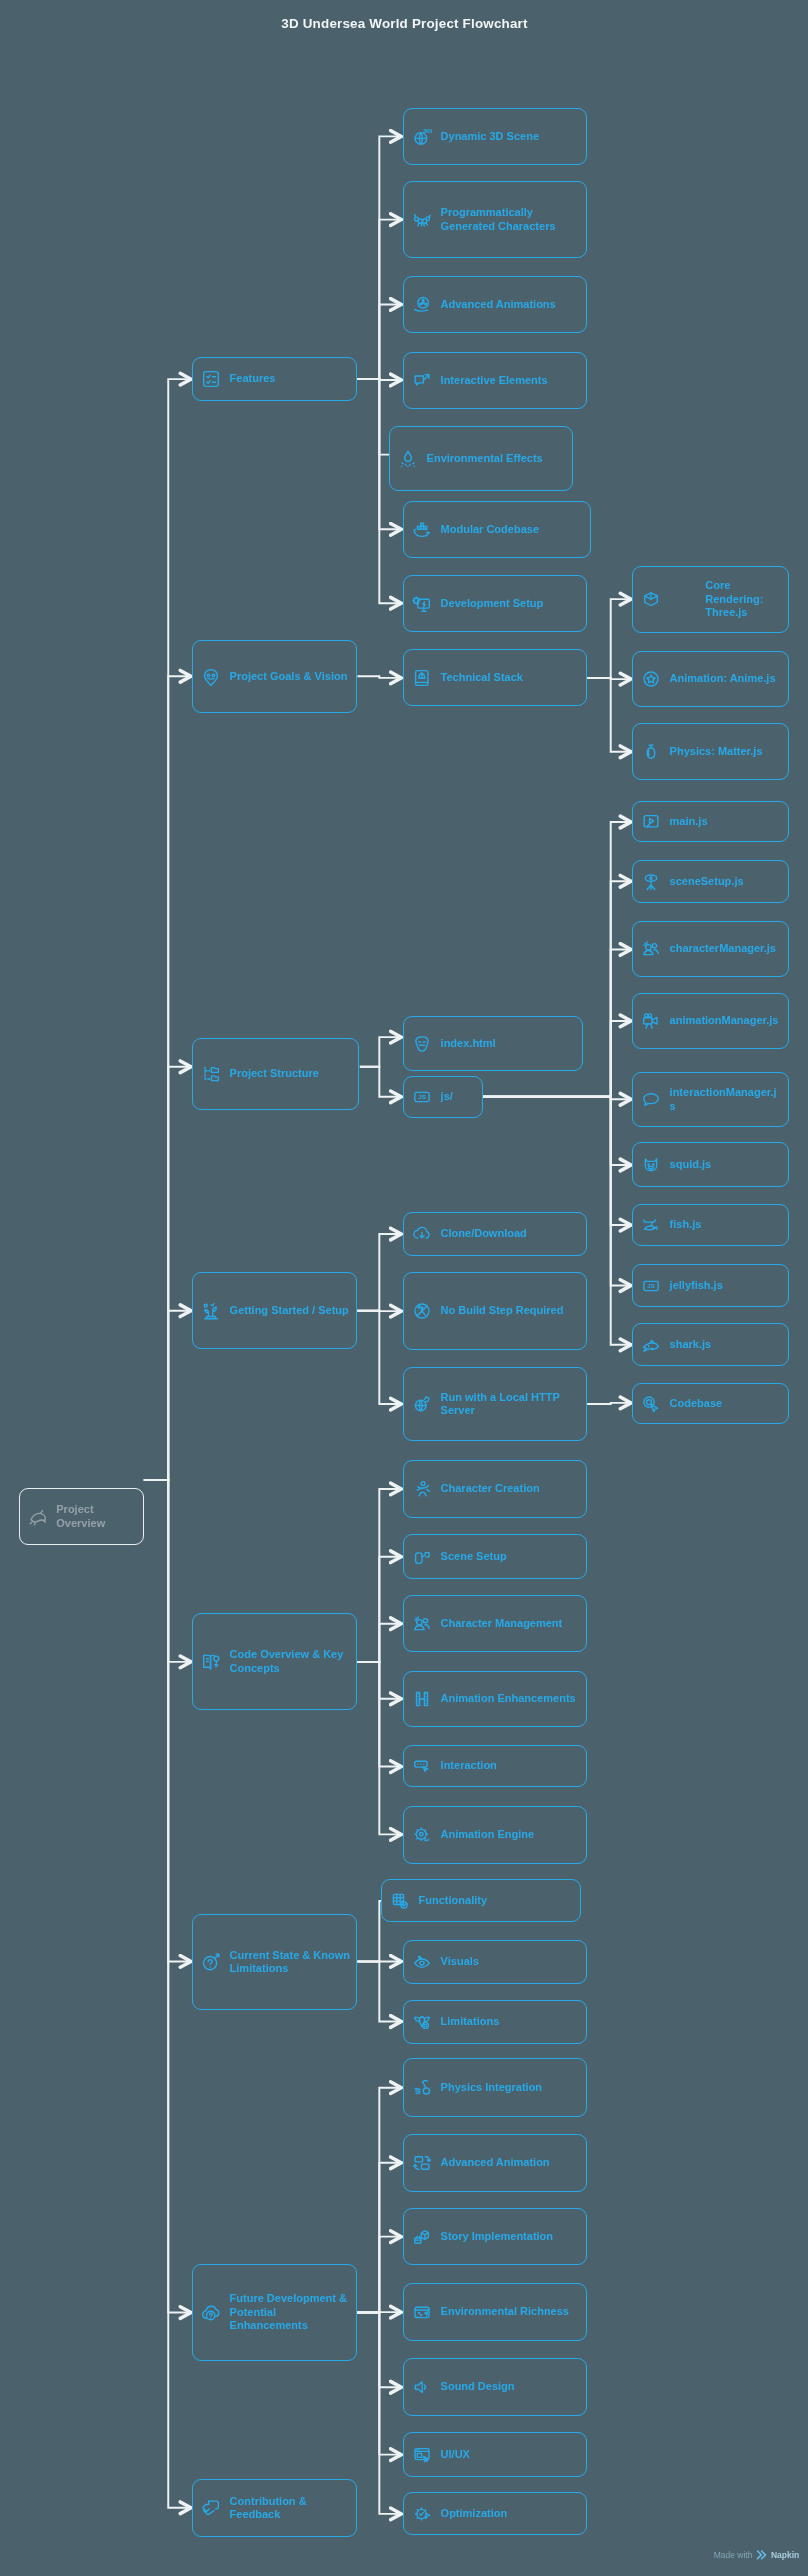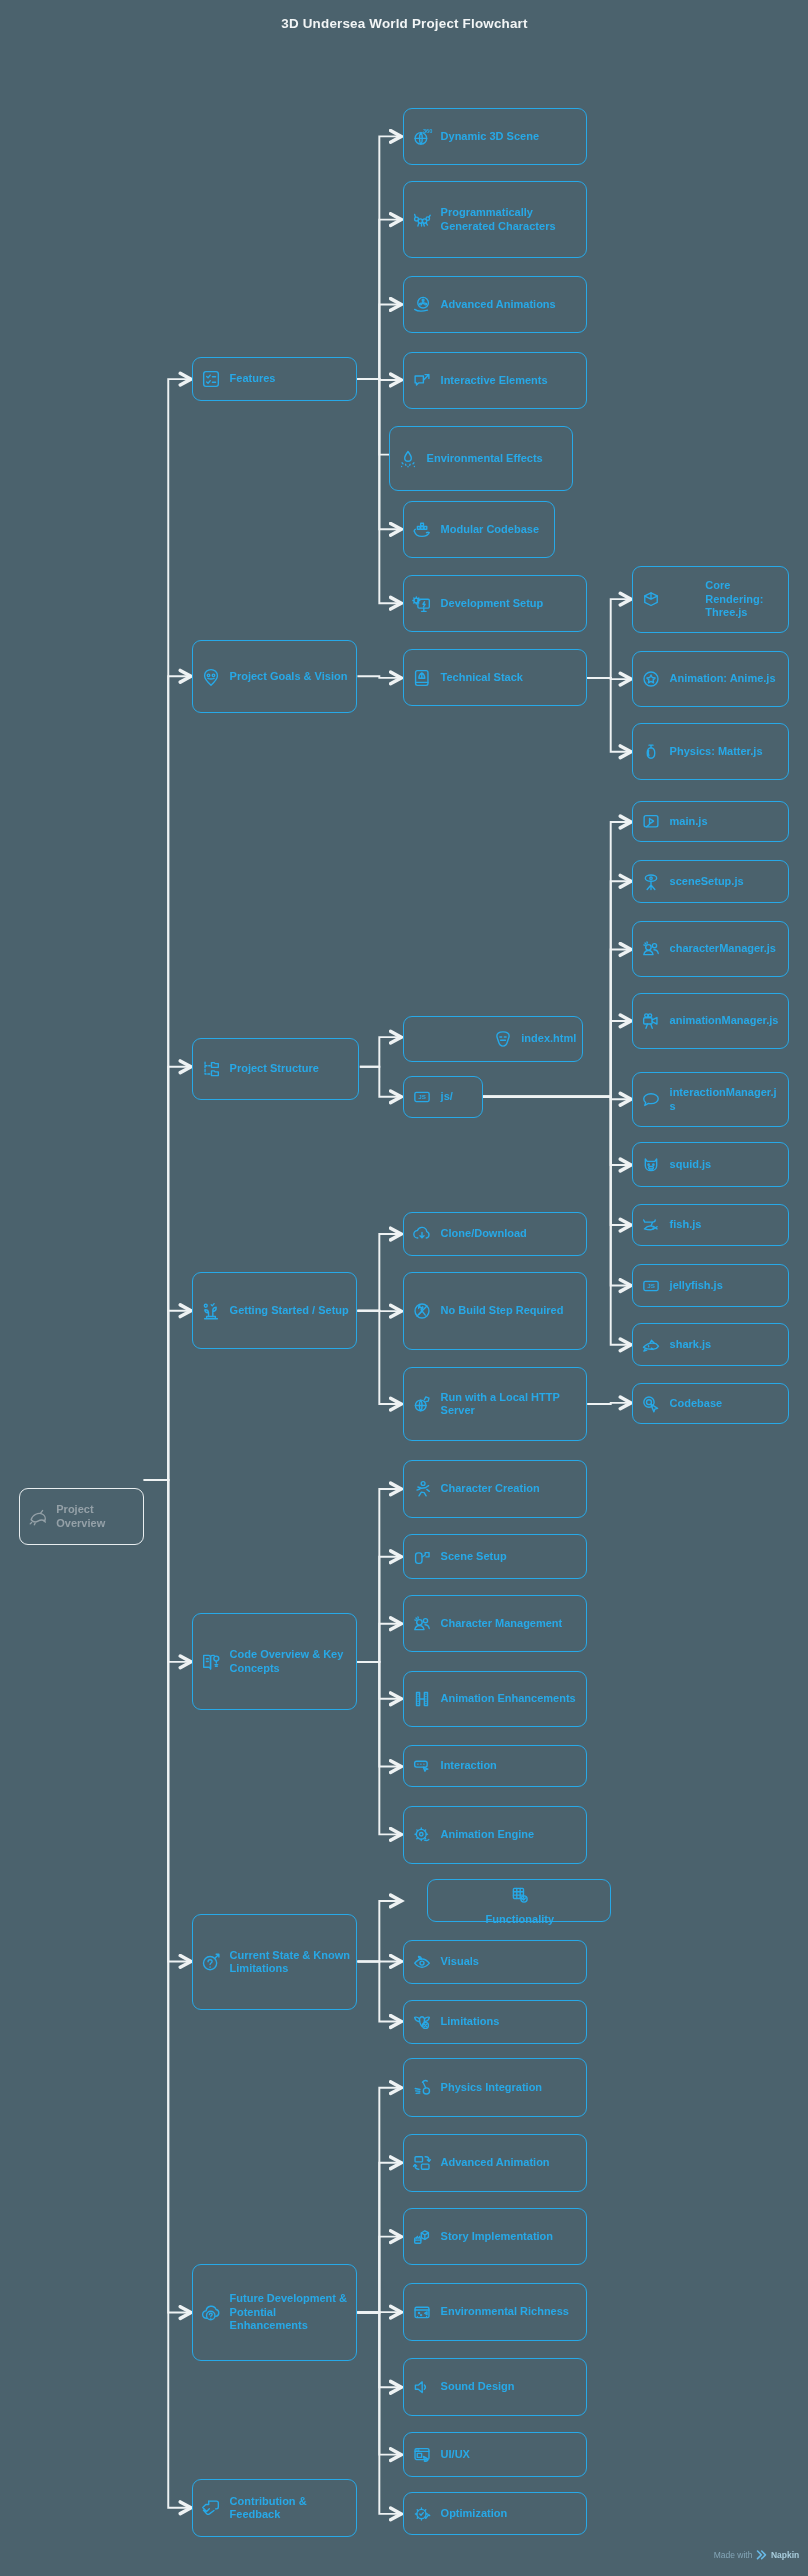--- a/index.html
+++ b/index.html
@@ -111,21 +111,21 @@
         <span class="icon">
           <svg viewBox="0 0 24 24" xmlns="http://www.w3.org/2000/svg">
             <path d="M12 21c-4.2-3.8-7-7-7-10.3C5 6.7 8.1 4 12 4s7 2.7 7 6.7C19 14 16.2 17.2 12 21z"></path>
             <circle cx="9.3" cy="10.2" r="1.4"></circle>
             <circle cx="14.7" cy="10.2" r="1.4"></circle>
             <path d="M8.5 13.5c2.4 1 4.6 1 7 0"></path>
           </svg>
         </span>
         <span class="label">Project Goals &amp; Vision</span>
       </div>
-      <div class="node" style="left: 192px; top: 1038px; width: 167px; height: 62px;">
+      <div class="node" style="left: 192px; top: 1038px; width: 167px; height: 72px;">
         <span class="icon">
           <svg viewBox="0 0 24 24" xmlns="http://www.w3.org/2000/svg">
             <path d="M5.5 4.5v13h5.5M5.5 8.5H11" stroke-dasharray="2.2 1.8"></path>
             <path d="M12.5 5h3l1 1.2H20v4h-7.5zM12.5 14h3l1 1.2H20v4h-7.5z"></path>
           </svg>
         </span>
         <span class="label">Project Structure</span>
       </div>
       <div class="node" style="left: 192px; top: 1272px; width: 165px; height: 77px;">
         <span class="icon">
@@ -223,21 +223,21 @@
       </div>
       <div class="node" style="left: 389px; top: 426px; width: 184px; height: 65px;">
         <span class="icon">
           <svg viewBox="0 0 24 24" xmlns="http://www.w3.org/2000/svg">
             <path d="M12 3.8c2.1 2.9 3.6 5 3.6 7a3.6 3.6 0 11-7.2 0c0-2 1.5-4.1 3.6-7z"></path>
             <path d="M5.5 16.2l1 .9M9.3 17.8l.4 1.1M14.3 17.8l-.4 1.1M18.5 16.2l-1 .9M12 20.2v.2M5 20v.2M19 20v.2"></path>
           </svg>
         </span>
         <span class="label">Environmental Effects</span>
       </div>
-      <div class="node" style="left: 403px; top: 501px; width: 152px; height: 57px;">
+      <div class="node" style="left: 403px; top: 501px; width: 188px; height: 57px;">
         <span class="icon">
           <svg viewBox="0 0 24 24" xmlns="http://www.w3.org/2000/svg">
             <path d="M3.8 13.8c.9 3.1 4 5.2 8.2 5.2 3.8 0 6.9-1.7 7.9-4.2-1-.5-2.1-.4-3 .1"></path>
             <path d="M3.8 13.8c-.6-.9-.3-2 .9-2.6"></path>
             <rect x="7" y="8.2" width="3" height="3"></rect>
             <rect x="10.6" y="8.2" width="3" height="3"></rect>
             <rect x="14.2" y="8.2" width="3" height="3"></rect>
             <rect x="10.6" y="4.6" width="3" height="3"></rect>
           </svg>
         </span>
@@ -258,21 +258,21 @@
       <div class="node" style="left: 403px; top: 649px; width: 184px; height: 57px;">
         <span class="icon">
           <svg viewBox="0 0 24 24" xmlns="http://www.w3.org/2000/svg">
             <rect x="5" y="4" width="13.5" height="16" rx="2"></rect>
             <path d="M5 16.8h13.5"></path>
             <path d="M11.8 6.5v5.8M11.8 6.5c2.1 1.2 3.2 3.3 3.2 5.8H8.6c0-2.5 1.1-4.6 3.2-5.8z"></path>
           </svg>
         </span>
         <span class="label">Technical Stack</span>
       </div>
-      <div class="node" style="left: 403px; top: 1016px; width: 180px; height: 46px; justify-content: flex-end;">
+      <div class="node" style="left: 403px; top: 1016px; width: 180px; height: 55px;">
         <span class="icon">
           <svg viewBox="0 0 24 24" xmlns="http://www.w3.org/2000/svg">
             <path d="M12 4.2c3.8 0 6.7 1.7 6.7 4.6 0 1.9-.9 3-1.4 4.9-.5 1.8-1.5 6.1-5.3 6.1s-4.8-4.3-5.3-6.1C6.2 11.8 5.3 10.7 5.3 8.8c0-2.9 2.9-4.6 6.7-4.6z"></path>
             <path d="M8.6 9.8h2M13.4 9.8h2M9.3 13.3h5.4"></path>
           </svg>
         </span>
         <span class="label">index.html</span>
       </div>
       <div class="node" style="left: 403px; top: 1076px; width: 80px; height: 42px;">
         <span class="icon">
@@ -367,21 +367,21 @@
         <span class="icon">
           <svg viewBox="0 0 24 24" xmlns="http://www.w3.org/2000/svg">
             <circle cx="11.2" cy="11.2" r="5.4"></circle>
             <circle cx="11.2" cy="11.2" r="1.9"></circle>
             <path d="M11.2 5.8V4.4M11.2 18V16.6M5.8 11.2H4.4M18 11.2H16.6M7.4 7.4 6.4 6.4M15 15l1 1M15 7.4l1-1M7.4 15l-1 1"></path>
             <path d="M14.8 17.6c1.6.7 3.3.4 4.6-.8"></path>
           </svg>
         </span>
         <span class="label">Animation Engine</span>
       </div>
-      <div class="node" style="left: 427px; top: 1879px; width: 184px; height: 43px; flex-direction: column;">
+      <div class="node" style="left: 381px; top: 1879px; width: 200px; height: 43px;">
         <span class="icon">
           <svg viewBox="0 0 24 24" xmlns="http://www.w3.org/2000/svg">
             <rect x="4.8" y="4.8" width="11" height="11" rx="1"></rect>
             <path d="M4.8 8.5h11M4.8 12.2h11M8.5 4.8v11M12.2 4.8v11"></path>
             <circle cx="16.4" cy="16.4" r="3.4"></circle>
             <path d="M14.9 16.4l1.1 1.1 1.9-2.2"></path>
           </svg>
         </span>
         <span class="label">Functionality</span>
       </div>

